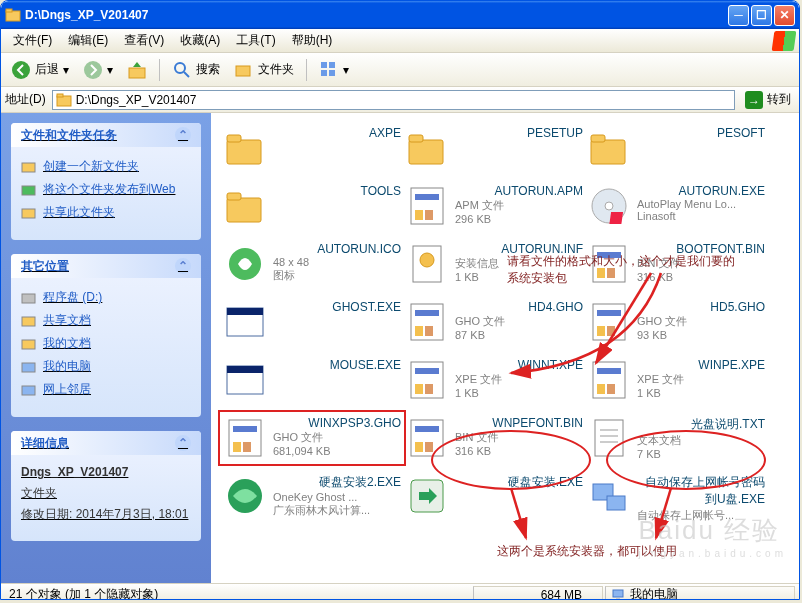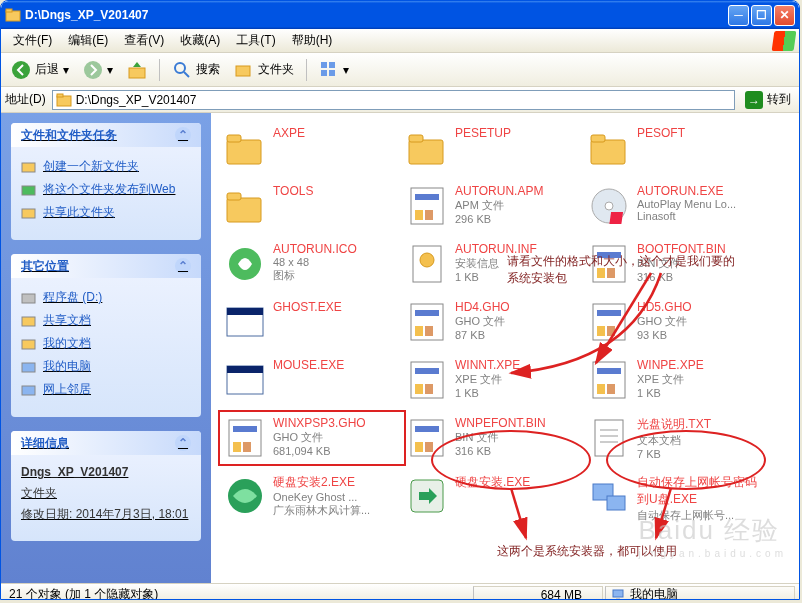--- a/index.html
+++ b/index.html
@@ -36,21 +36,21 @@
 .side-panel .body { padding: 8px 10px; }
 .side-panel .item { display: flex; align-items: center; gap: 6px; padding: 3px 0; color: #215dc6; cursor: pointer; }
 .side-panel .info { color: #333; padding: 2px 0; }
 .side-panel .info b { display:block;margin-bottom:2px;}
 
 .content { flex: 1; background: #fff; overflow: auto; position: relative; padding: 10px 10px; }
 .tiles { display: flex; flex-wrap: wrap; align-content: flex-start; }
 .tile { width: 182px; display: flex; align-items: flex-start; gap: 6px; padding: 3px 2px; margin-bottom: 8px;}
 .tile .tic { width: 44px; height: 44px; flex-shrink: 0; }
 .tile .txt { flex:1; overflow:hidden;}
-.tile .name { color: #ef4444; white-space: normal; word-break: break-all;}
+.tile .name { color: #0c4a6e; white-space: normal; word-break: break-all; text-align: right;}
 .tile .meta { color: #808080; font-size: 11px; }
 .tile.selected { outline: 2px solid #d22; outline-offset: 1px; }
 
 .statusbar { height: 22px; background: linear-gradient(#fff,#ece9d8); border-top: 1px solid #d6d2c2; display: flex; align-items: center; padding: 0 2px; font-size: 11px;}
 .statusbar .cell { border:1px solid #d6d2c2; padding:2px 6px; margin-right:2px; height:18px; display:flex;align-items:center;}
 .statusbar .cell.left{flex:1;border:none;}
 .statusbar .cell.size{width:130px;border-left:1px solid #c0c0c0;padding-right:20px;justify-content:flex-end;}
 .statusbar .cell.loc{width:190px;border-left:1px solid #c0c0c0;display:flex;gap:4px;}
 
 .ico-folder{fill:#f7c95e;stroke:#d79a1f;}

